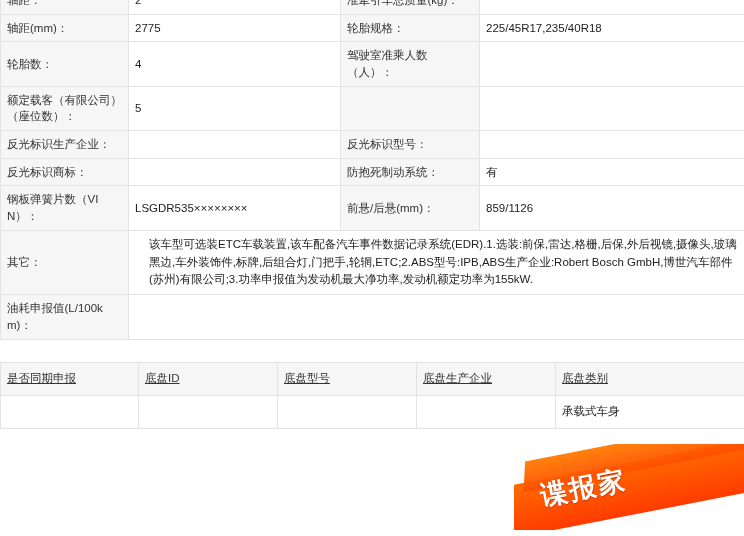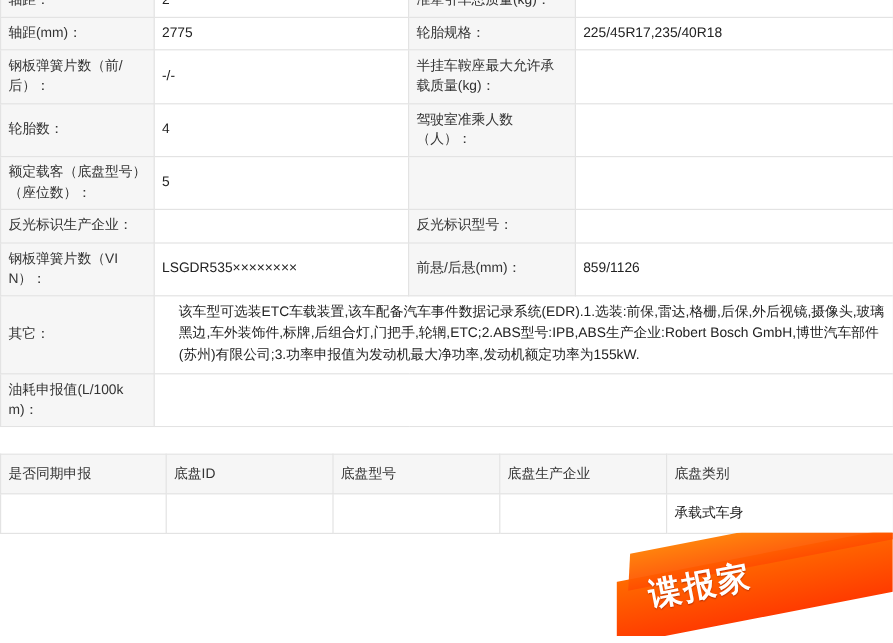--- a/index.html
+++ b/index.html
@@ -52,20 +52,21 @@
   .hdr-table col.h1 { width: 138px; }
   .hdr-table col.h2 { width: 139px; }
   .hdr-table col.h3 { width: 139px; }
   .hdr-table col.h4 { width: 139px; }
   .hdr-table col.h5 { width: 189px; }
 
   .hdr-table td.head {
     background: #f6f6f6;
     height: 22px;
     color: #333333;
+    text-decoration: underline;
   }
   .hdr-table td.body {
     background: #ffffff;
     height: 22px;
   }
 
   .tall-note {
     line-height: 1.55;
     padding-left: 20px;
   }
@@ -138,42 +139,42 @@
       <td class="lbl">准牵引车总质量(kg)：</td>
       <td class="val"></td>
     </tr>
     <tr>
       <td class="lbl">轴距(mm)：</td>
       <td class="val">2775</td>
       <td class="lbl">轮胎规格：</td>
       <td class="val">225/45R17,235/40R18</td>
     </tr>
     <tr>
-      <td class="lbl">钢板弹簧片数（前/后）：</td>
-      <td class="val">-/-</td>
-      <td class="lbl">半挂车鞍座最大允许承载质量(kg)：</td>
-      <td class="val"></td>
-    </tr>
-    <tr>
       <td class="lbl">轮胎数：</td>
       <td class="val">4</td>
       <td class="lbl">驾驶室准乘人数（人）：</td>
       <td class="val"></td>
     </tr>
     <tr>
-      <td class="lbl">额定载客（底盘型号）（座位数）：</td>
+      <td class="lbl">额定载客（有限公司）（座位数）：</td>
       <td class="val">5</td>
       <td class="lbl"></td>
       <td class="val"></td>
     </tr>
     <tr>
       <td class="lbl">反光标识生产企业：</td>
       <td class="val"></td>
       <td class="lbl">反光标识型号：</td>
       <td class="val"></td>
+    </tr>
+    <tr>
+      <td class="lbl">反光标识商标：</td>
+      <td class="val"></td>
+      <td class="lbl">防抱死制动系统：</td>
+      <td class="val">有</td>
     </tr>
     <tr>
       <td class="lbl">钢板弹簧片数（VIN）：</td>
       <td class="val">LSGDR535××××××××</td>
       <td class="lbl">前悬/后悬(mm)：</td>
       <td class="val">859/1126</td>
     </tr>
     <tr>
       <td class="lbl">其它：</td>
       <td class="val tall-note" colspan="3">该车型可选装ETC车载装置,该车配备汽车事件数据记录系统(EDR).1.选装:前保,雷达,格栅,后保,外后视镜,摄像头,玻璃黑边,车外装饰件,标牌,后组合灯,门把手,轮辋,ETC;2.ABS型号:IPB,ABS生产企业:Robert Bosch GmbH,博世汽车部件(苏州)有限公司;3.功率申报值为发动机最大净功率,发动机额定功率为155kW.</td>

